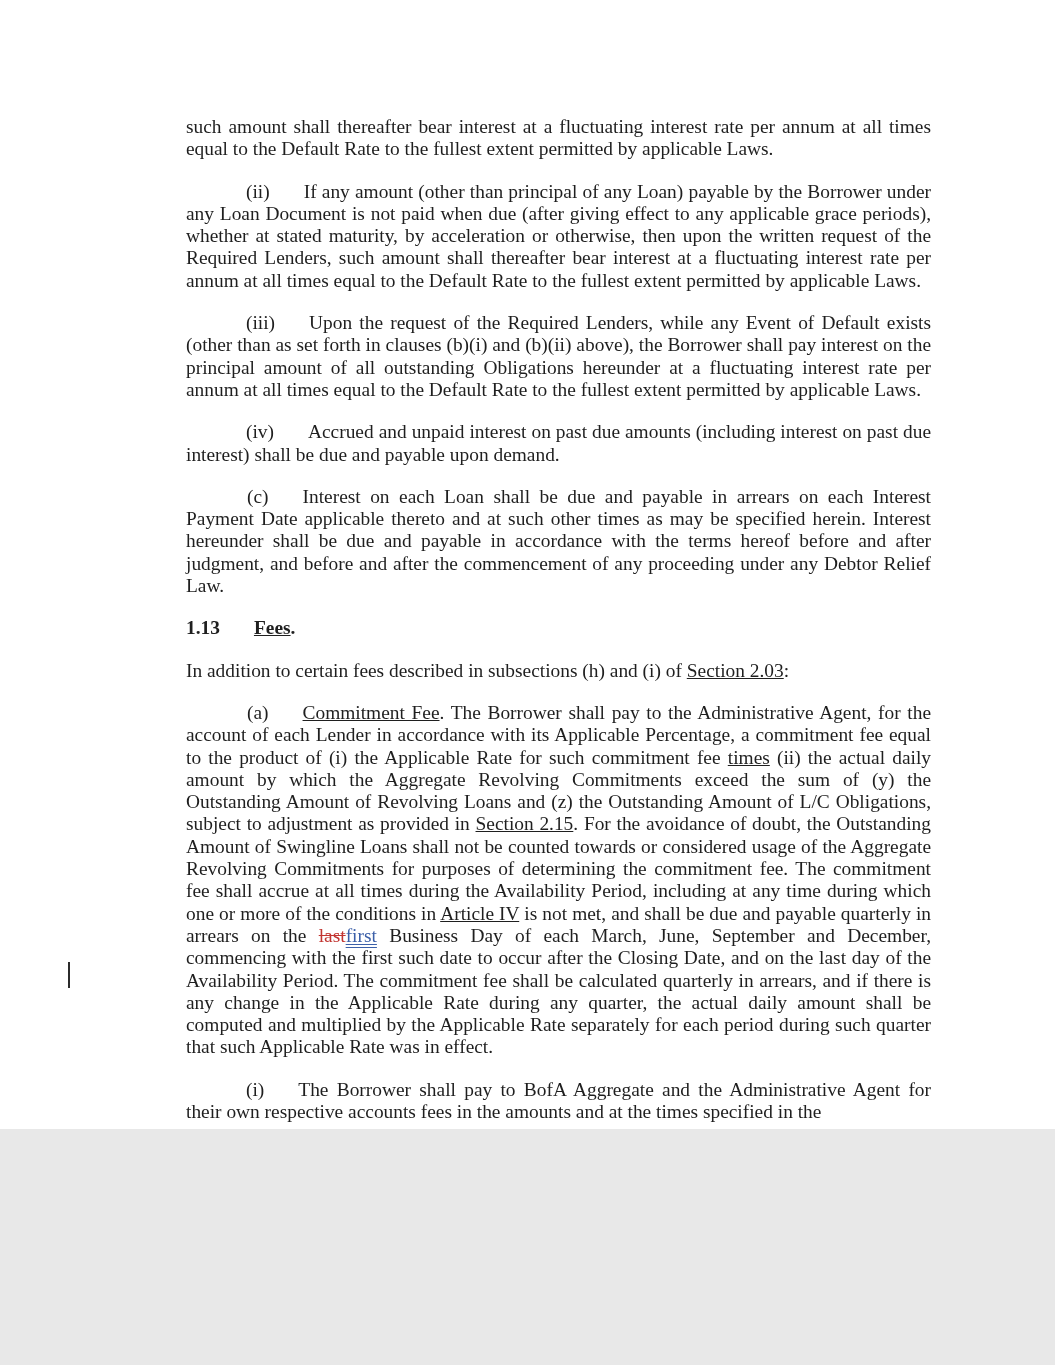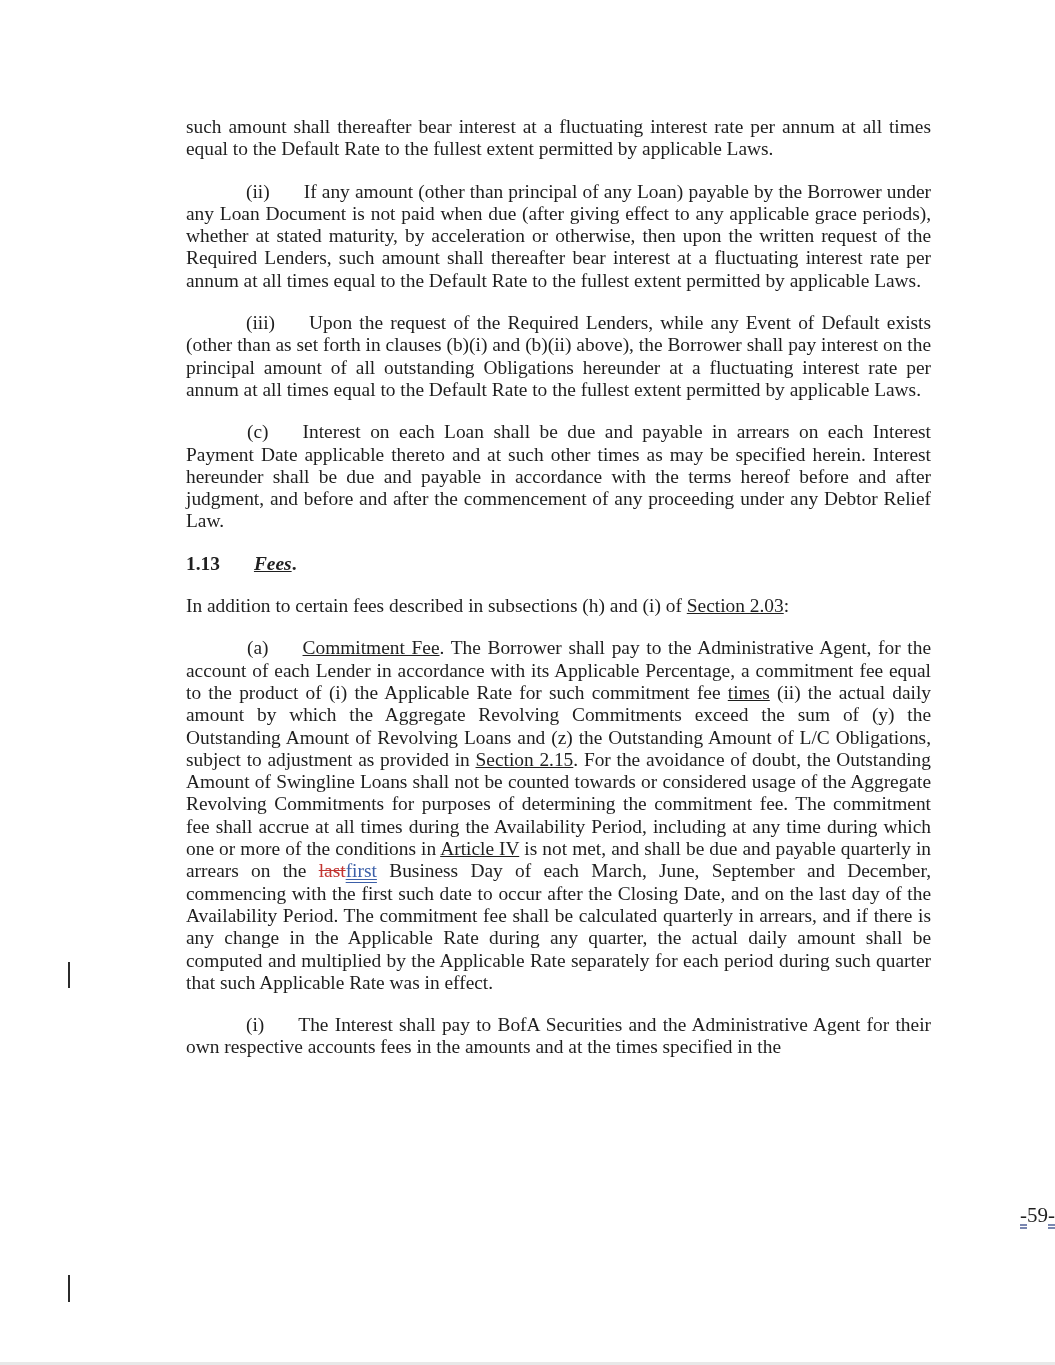--- a/index.html
+++ b/index.html
@@ -3,21 +3,21 @@
 <meta charset="utf-8">
 <style>
   html, body {
     margin: 0;
     padding: 0;
     background: #e8e8e8;
   }
   .page {
     position: relative;
     width: 1055px;
-    height: 1362px;
+    height: 1129px;
     margin: 0 auto;
     background: var(--background, #ffffff);
     overflow: hidden;
     font-family: "Liberation Serif", "DejaVu Serif", serif;
     color: var(--text, #1f1f1f);
   }
   .content {
     position: absolute;
     left: 186px;
     top: 116px;
@@ -35,21 +35,21 @@
   p.indent-block {
     text-indent: 60px;
   }
   p.heading {
     text-align: left;
   }
   
   .seg-n  { }
   .seg-b  { font-weight: bold; }
   .seg-u  { text-decoration: underline; }
-  .seg-bu { font-weight: bold; text-decoration: underline; font-style: italic; }
+  .seg-bu { font-weight: bold; text-decoration: underline; }
   .seg-del {
     color: var(--deletion, #c00000);
     text-decoration: line-through;
     text-decoration-color: var(--deletion, #c00000);
   }
   .seg-ins {
     color: var(--insertion, #3b5fa8);
     text-decoration-line: underline;
     text-decoration-style: double;
     text-decoration-color: var(--insertion, #3b5fa8);
@@ -94,28 +94,29 @@
   <div class="revision-bar bar-1"></div>
   <div class="revision-bar bar-2"></div>
 
   <main class="content">
     <p class="para"><span class="seg-n">such amount shall thereafter bear interest at a fluctuating interest rate per annum at all times equal to the Default Rate to the fullest extent permitted by applicable Laws.</span></p>
 
     <p class="para indent-block"><span class="seg-n">(ii)</span><span class="seg-tab"></span><span class="seg-n">If any amount (other than principal of any Loan) payable by the Borrower under any Loan Document is not paid when due (after giving effect to any applicable grace periods), whether at stated maturity, by acceleration or otherwise, then upon the written request of the Required Lenders, such amount shall thereafter bear interest at a fluctuating interest rate per annum at all times equal to the Default Rate to the fullest extent permitted by applicable Laws.</span></p>
 
     <p class="para indent-block"><span class="seg-n">(iii)</span><span class="seg-tab"></span><span class="seg-n">Upon the request of the Required Lenders, while any Event of Default exists (other than as set forth in clauses (b)(i) and (b)(ii) above), the Borrower shall pay interest on the principal amount of all outstanding Obligations hereunder at a fluctuating interest rate per annum at all times equal to the Default Rate to the fullest extent permitted by applicable Laws.</span></p>
 
+    <p class="para indent-block"><span class="seg-n">(iv)</span><span class="seg-tab"></span><span class="seg-n">Accrued and unpaid interest on past due amounts (including interest on past due interest) shall be due and payable upon demand.</span></p>
 
     <p class="para indent-first"><span class="seg-n">(c)</span><span class="seg-tab"></span><span class="seg-n">Interest on each Loan shall be due and payable in arrears on each Interest Payment Date applicable thereto and at such other times as may be specified herein. Interest hereunder shall be due and payable in accordance with the terms hereof before and after judgment, and before and after the commencement of any proceeding under any Debtor Relief Law.</span></p>
 
     <p class="para heading"><span class="seg-b">1.13</span><span class="seg-tab"></span><span class="seg-bu">Fees</span><span class="seg-b">.</span></p>
 
     <p class="para"><span class="seg-n">In addition to certain fees described in subsections (h) and (i) of </span><span class="seg-u">Section 2.03</span><span class="seg-n">:</span></p>
 
     <p class="para indent-first"><span class="seg-n">(a)</span><span class="seg-tab"></span><span class="seg-u">Commitment Fee</span><span class="seg-n">. The Borrower shall pay to the Administrative Agent, for the account of each Lender in accordance with its Applicable Percentage, a commitment fee equal to the product of (i) the Applicable Rate for such commitment fee </span><span class="seg-u">times</span><span class="seg-n"> (ii) the actual daily amount by which the Aggregate Revolving Commitments exceed the sum of (y) the Outstanding Amount of Revolving Loans and (z) the Outstanding Amount of L/C Obligations, subject to adjustment as provided in </span><span class="seg-u">Section 2.15</span><span class="seg-n">. For the avoidance of doubt, the Outstanding Amount of Swingline Loans shall not be counted towards or considered usage of the Aggregate Revolving Commitments for purposes of determining the commitment fee. The commitment fee shall accrue at all times during the Availability Period, including at any time during which one or more of the conditions in </span><span class="seg-u">Article IV</span><span class="seg-n"> is not met, and shall be due and payable quarterly in arrears on the </span><span class="seg-del">last</span><span class="seg-ins">first</span><span class="seg-n"> Business Day of each March, June, September and December, commencing with the first such date to occur after the Closing Date, and on the last day of the Availability Period. The commitment fee shall be calculated quarterly in arrears, and if there is any change in the Applicable Rate during any quarter, the actual daily amount shall be computed and multiplied by the Applicable Rate separately for each period during such quarter that such Applicable Rate was in effect.</span></p>
 
 
-    <p class="para indent-block"><span class="seg-n">(i)</span><span class="seg-tab"></span><span class="seg-n">The Interest shall pay to BofA Securities and the Administrative Agent for their own respective accounts fees in the amounts and at the times specified in the</span></p>
+    <p class="para indent-block"><span class="seg-n">(i)</span><span class="seg-tab"></span><span class="seg-n">The Borrower shall pay to BofA Aggregate and the Administrative Agent for their own respective accounts fees in the amounts and at the times specified in the</span></p>
   </main>
 
   <footer class="footer"><span class="footer-hyphen">-</span><span>59</span><span class="footer-hyphen">-</span></footer>
 
 </div>
 
 </body></html>

